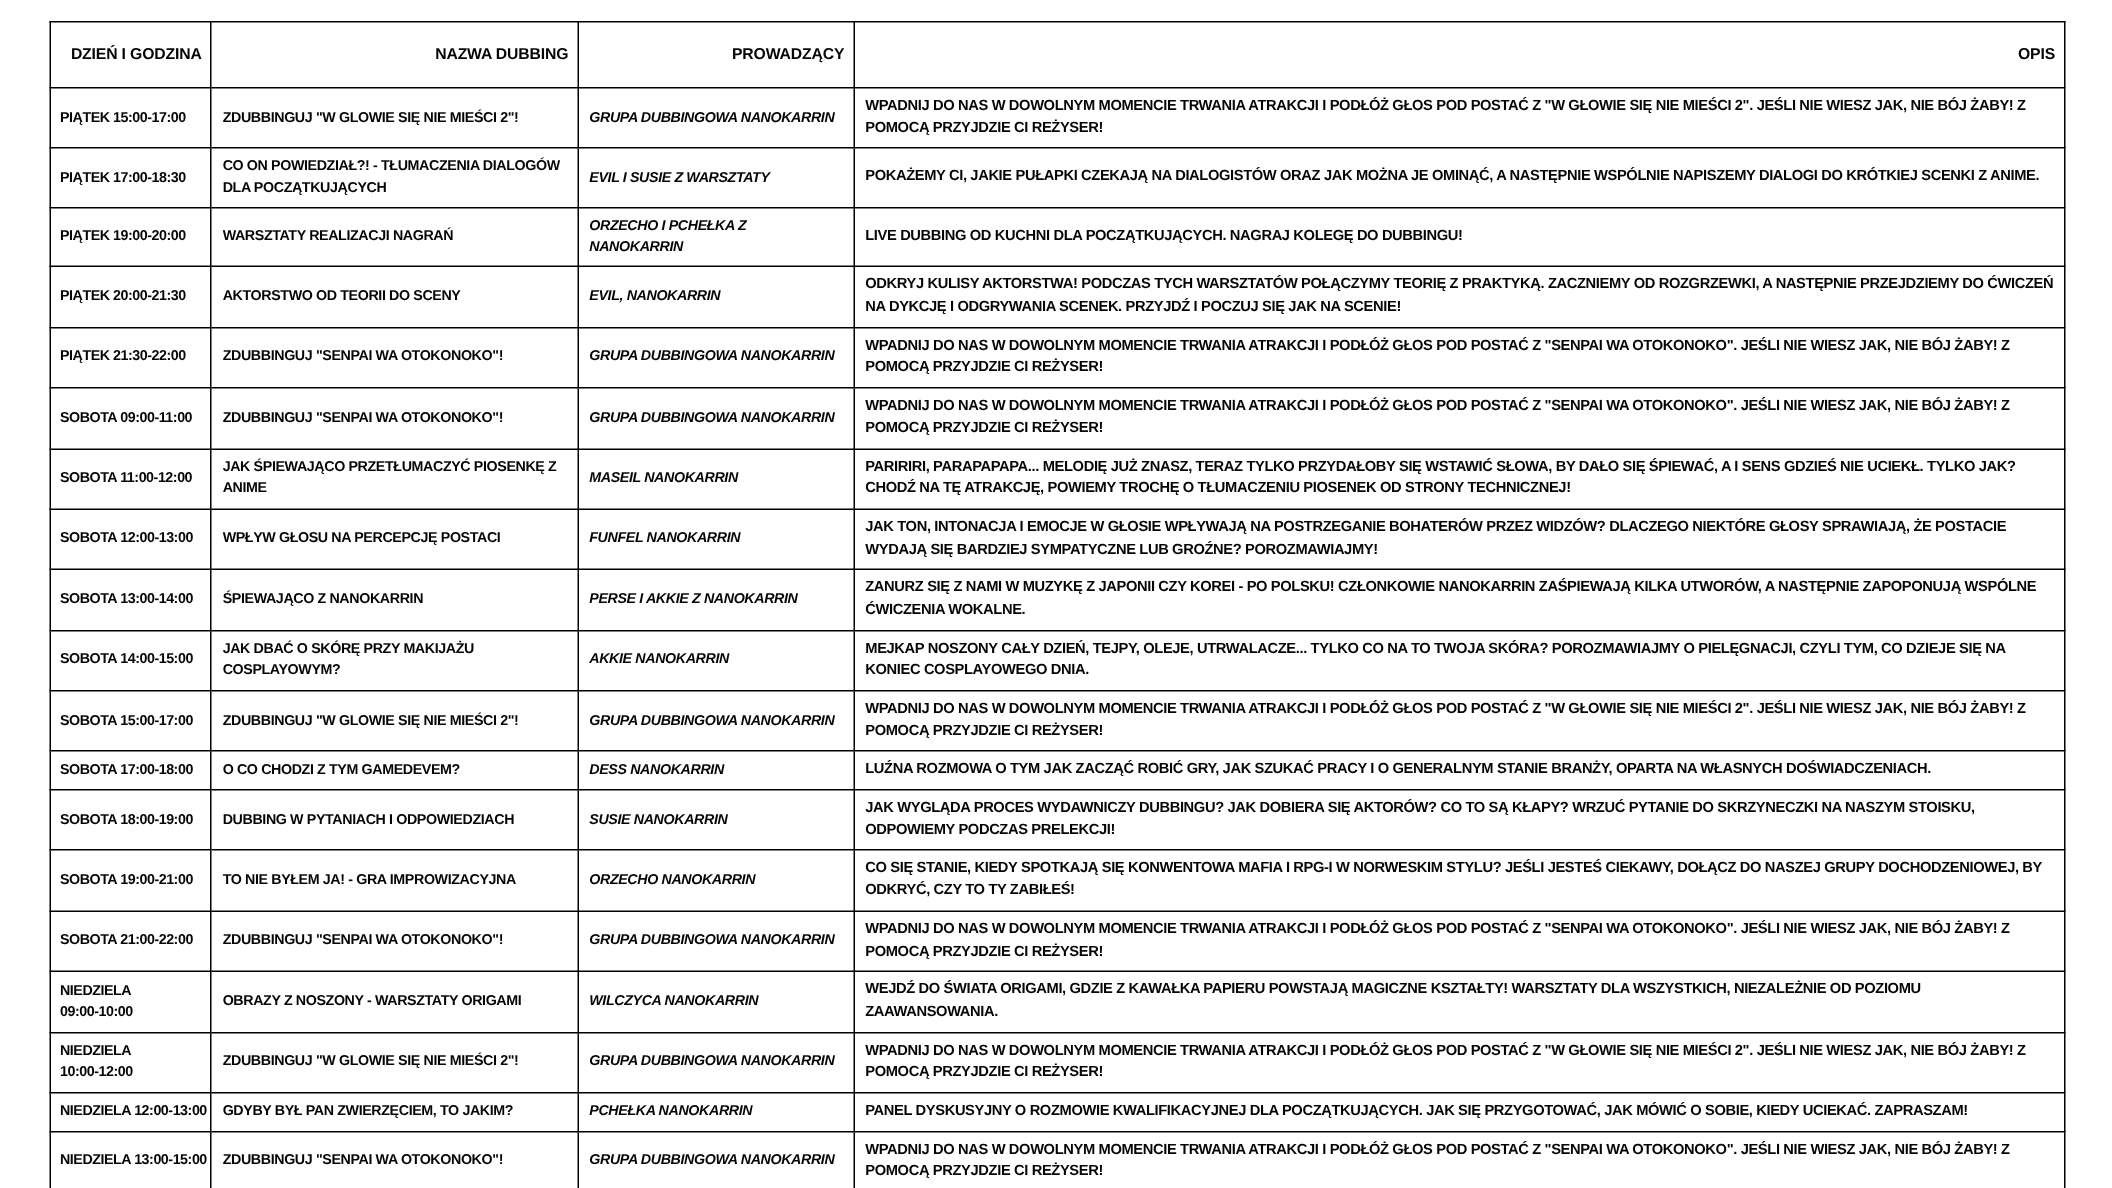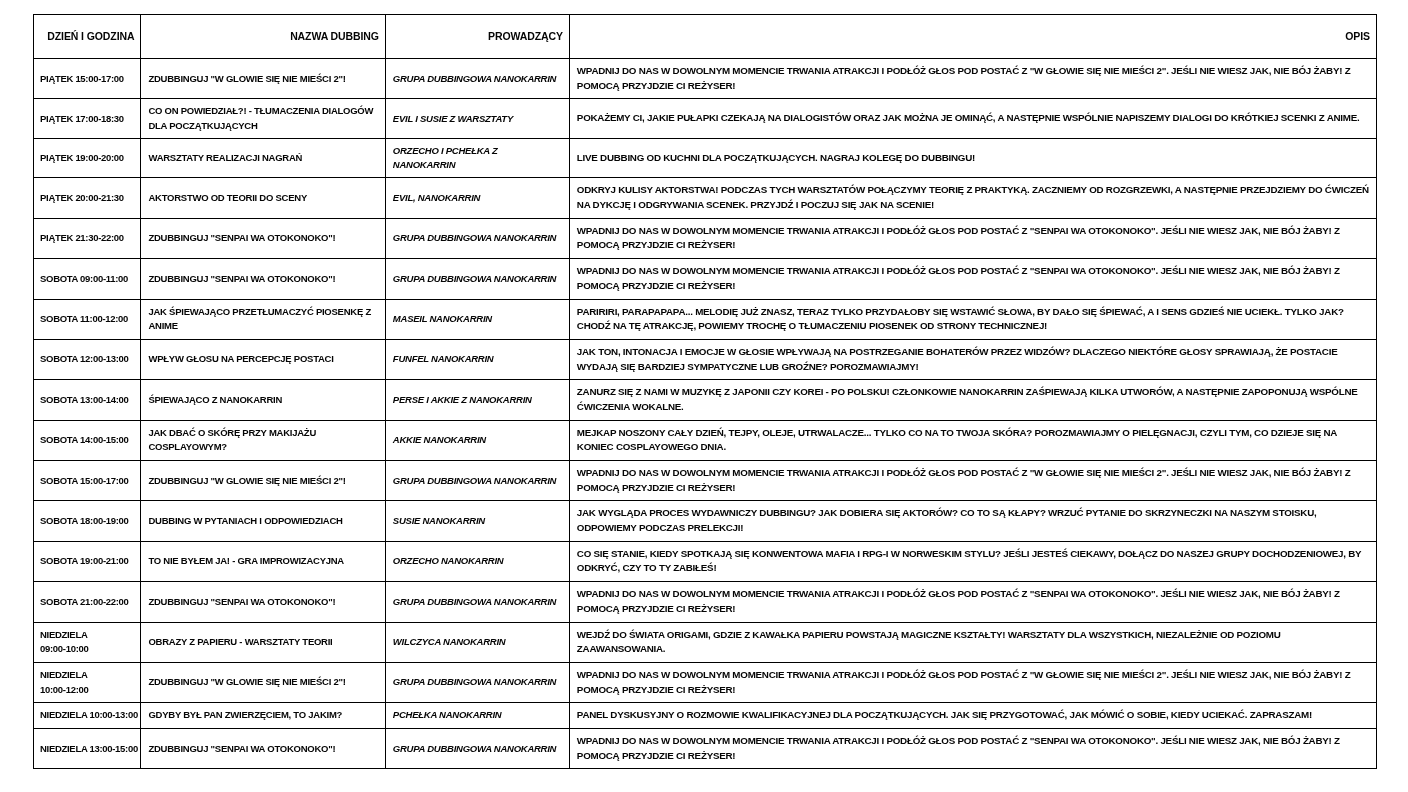--- a/index.html
+++ b/index.html
@@ -146,20 +146,26 @@
     <td class="c-desc">MEJKAP NOSZONY CAŁY DZIEŃ, TEJPY, OLEJE, UTRWALACZE... TYLKO CO NA TO TWOJA SKÓRA? POROZMAWIAJMY O PIELĘGNACJI, CZYLI TYM, CO DZIEJE SIĘ NA KONIEC COSPLAYOWEGO DNIA.</td>
   </tr>
 
   <tr>
     <td class="c-time">SOBOTA 15:00-17:00</td>
     <td class="c-name">ZDUBBINGUJ "W GLOWIE SIĘ NIE MIEŚCI 2"!</td>
     <td class="c-host">GRUPA DUBBINGOWA NANOKARRIN</td>
     <td class="c-desc">WPADNIJ DO NAS W DOWOLNYM MOMENCIE TRWANIA ATRAKCJI I PODŁÓŻ GŁOS POD POSTAĆ Z "W GŁOWIE SIĘ NIE MIEŚCI 2". JEŚLI NIE WIESZ JAK, NIE BÓJ ŻABY! Z POMOCĄ PRZYJDZIE CI REŻYSER!</td>
   </tr>
 
+  <tr>
+    <td class="c-time">SOBOTA 17:00-18:00</td>
+    <td class="c-name">O CO CHODZI Z TYM GAMEDEVEM?</td>
+    <td class="c-host">DESS NANOKARRIN</td>
+    <td class="c-desc">LUŹNA ROZMOWA O TYM JAK ZACZĄĆ ROBIĆ GRY, JAK SZUKAĆ PRACY I O GENERALNYM STANIE BRANŻY, OPARTA NA WŁASNYCH DOŚWIADCZENIACH.</td>
+  </tr>
 
   <tr>
     <td class="c-time">SOBOTA 18:00-19:00</td>
     <td class="c-name">DUBBING W PYTANIACH I ODPOWIEDZIACH</td>
     <td class="c-host">SUSIE NANOKARRIN</td>
     <td class="c-desc">JAK WYGLĄDA PROCES WYDAWNICZY DUBBINGU? JAK DOBIERA SIĘ AKTORÓW? CO TO SĄ KŁAPY? WRZUĆ PYTANIE DO SKRZYNECZKI NA NASZYM STOISKU, ODPOWIEMY PODCZAS PRELEKCJI!</td>
   </tr>
 
   <tr>
     <td class="c-time">SOBOTA 19:00-21:00</td>
@@ -171,35 +177,35 @@
   <tr>
     <td class="c-time">SOBOTA 21:00-22:00</td>
     <td class="c-name">ZDUBBINGUJ "SENPAI WA OTOKONOKO"!</td>
     <td class="c-host">GRUPA DUBBINGOWA NANOKARRIN</td>
     <td class="c-desc">WPADNIJ DO NAS W DOWOLNYM MOMENCIE TRWANIA ATRAKCJI I PODŁÓŻ GŁOS POD POSTAĆ Z "SENPAI WA OTOKONOKO". JEŚLI NIE WIESZ JAK, NIE BÓJ ŻABY! Z POMOCĄ PRZYJDZIE CI REŻYSER!</td>
   </tr>
 
   <tr>
     <td class="c-time">NIEDZIELA
 09:00-10:00</td>
-    <td class="c-name">OBRAZY Z PAPIERU - WARSZTATY TEORII</td>
+    <td class="c-name">OBRAZY Z NOSZONY - WARSZTATY ORIGAMI</td>
     <td class="c-host">WILCZYCA NANOKARRIN</td>
     <td class="c-desc">WEJDŹ DO ŚWIATA ORIGAMI, GDZIE Z KAWAŁKA PAPIERU POWSTAJĄ MAGICZNE KSZTAŁTY! WARSZTATY DLA WSZYSTKICH, NIEZALEŻNIE OD POZIOMU ZAAWANSOWANIA.</td>
   </tr>
 
   <tr>
     <td class="c-time">NIEDZIELA
 10:00-12:00</td>
     <td class="c-name">ZDUBBINGUJ "W GLOWIE SIĘ NIE MIEŚCI 2"!</td>
     <td class="c-host">GRUPA DUBBINGOWA NANOKARRIN</td>
     <td class="c-desc">WPADNIJ DO NAS W DOWOLNYM MOMENCIE TRWANIA ATRAKCJI I PODŁÓŻ GŁOS POD POSTAĆ Z "W GŁOWIE SIĘ NIE MIEŚCI 2". JEŚLI NIE WIESZ JAK, NIE BÓJ ŻABY! Z POMOCĄ PRZYJDZIE CI REŻYSER!</td>
   </tr>
 
   <tr>
-    <td class="c-time">NIEDZIELA 10:00-13:00</td>
+    <td class="c-time">NIEDZIELA 12:00-13:00</td>
     <td class="c-name">GDYBY BYŁ PAN ZWIERZĘCIEM, TO JAKIM?</td>
     <td class="c-host">PCHEŁKA NANOKARRIN</td>
     <td class="c-desc">PANEL DYSKUSYJNY O ROZMOWIE KWALIFIKACYJNEJ DLA POCZĄTKUJĄCYCH. JAK SIĘ PRZYGOTOWAĆ, JAK MÓWIĆ O SOBIE, KIEDY UCIEKAĆ. ZAPRASZAM!</td>
   </tr>
 
   <tr>
     <td class="c-time">NIEDZIELA 13:00-15:00</td>
     <td class="c-name">ZDUBBINGUJ "SENPAI WA OTOKONOKO"!</td>
     <td class="c-host">GRUPA DUBBINGOWA NANOKARRIN</td>
     <td class="c-desc">WPADNIJ DO NAS W DOWOLNYM MOMENCIE TRWANIA ATRAKCJI I PODŁÓŻ GŁOS POD POSTAĆ Z "SENPAI WA OTOKONOKO". JEŚLI NIE WIESZ JAK, NIE BÓJ ŻABY! Z POMOCĄ PRZYJDZIE CI REŻYSER!</td>

